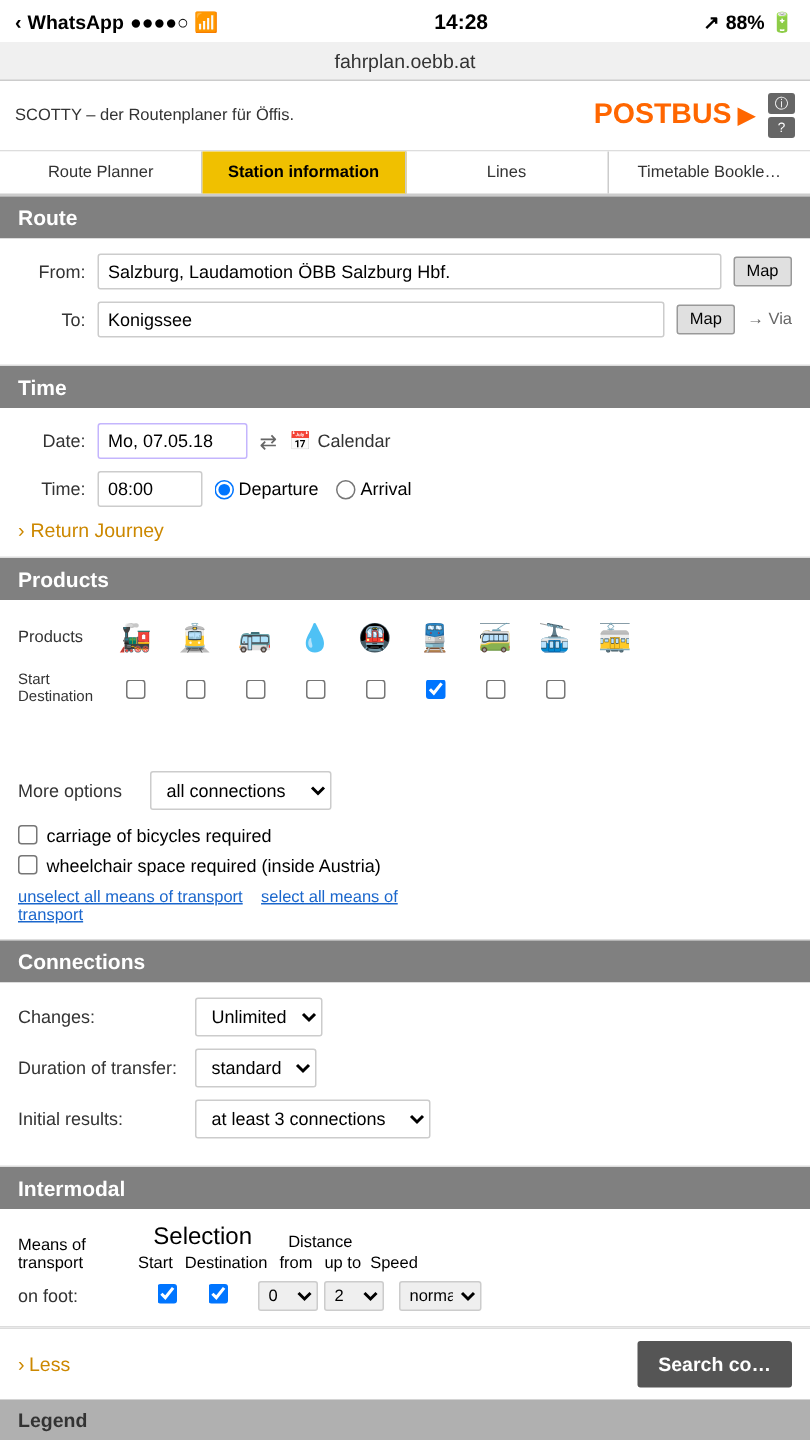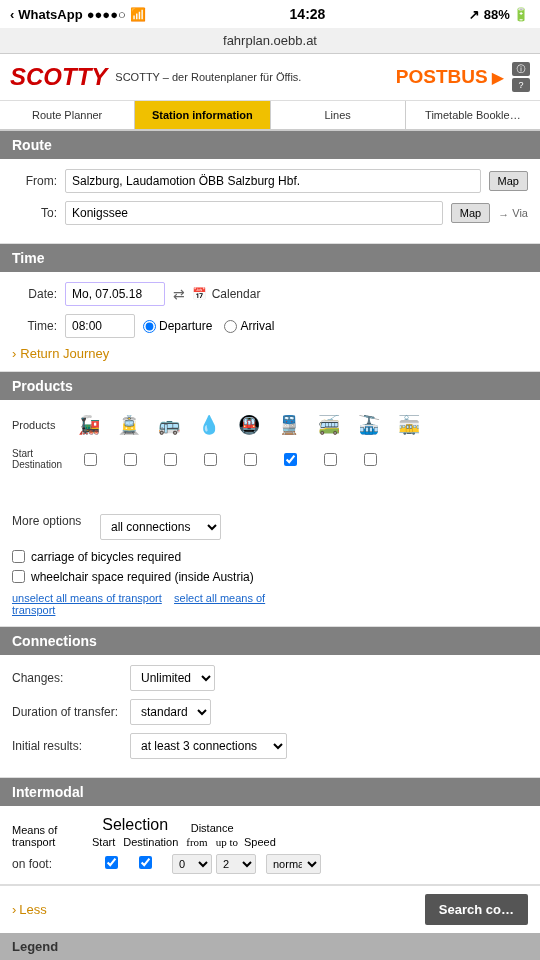--- a/index.html
+++ b/index.html
@@ -244,20 +244,21 @@
       flex-shrink: 0;
     }
     .transport-checkbox {
       width: 34px;
       display: flex;
       align-items: center;
       justify-content: center;
     }
     .more-options-row {
       display: flex;
+      align-items: center;
       gap: 8px;
       margin-bottom: 10px;
       margin-top: 44px;
     }
     .dropdown-select {
       border: 1px solid #ccc;
       padding: 4px 6px;
       font-size: 12px;
       border-radius: 2px;
       background: #fff;
@@ -380,21 +381,20 @@
     <span>88%</span>
     <span>🔋</span>
   </div>
 </div>
 
 <div class="url-bar">
   <span>fahrplan.oebb.at</span>
 </div>
 
 <div class="app-header">
-  <span class="scotty-logo">SCOTTY</span>
   <span class="scotty-tagline">SCOTTY – der Routenplaner für Öffis.</span>
   <div class="postbus-logo">
     <span class="postbus-text">POSTBUS</span>
     <span class="postbus-arrow">▶</span>
   </div>
   <div class="header-icons">
     <div class="header-icon-btn">ⓘ</div>
     <div class="header-icon-btn">?</div>
   </div>
 </div>
@@ -579,21 +579,21 @@
     </div>
     <div style="display:flex;flex-direction:column;align-items:center;margin-right:8px;">
       <span style="font-size:16px;margin-bottom:2px;">Selection</span>
       <div style="display:flex;gap:8px;">
         <span>Start</span>
         <span>Destination</span>
       </div>
     </div>
     <div style="display:flex;flex-direction:column;align-items:center;margin-right:6px;">
       <span style="font-size:11px;margin-bottom:2px;">Distance</span>
-      <div style="display:flex;gap:8px;font-family:Liberation Serif, serif;">
+      <div style="display:flex;gap:8px;">
         <span>from</span>
         <span>up to</span>
       </div>
     </div>
     <span>Speed</span>
   </div>
 
   <div class="intermodal-data-row">
     <span class="intermodal-label">on foot:</span>
     <div class="small-cb">

